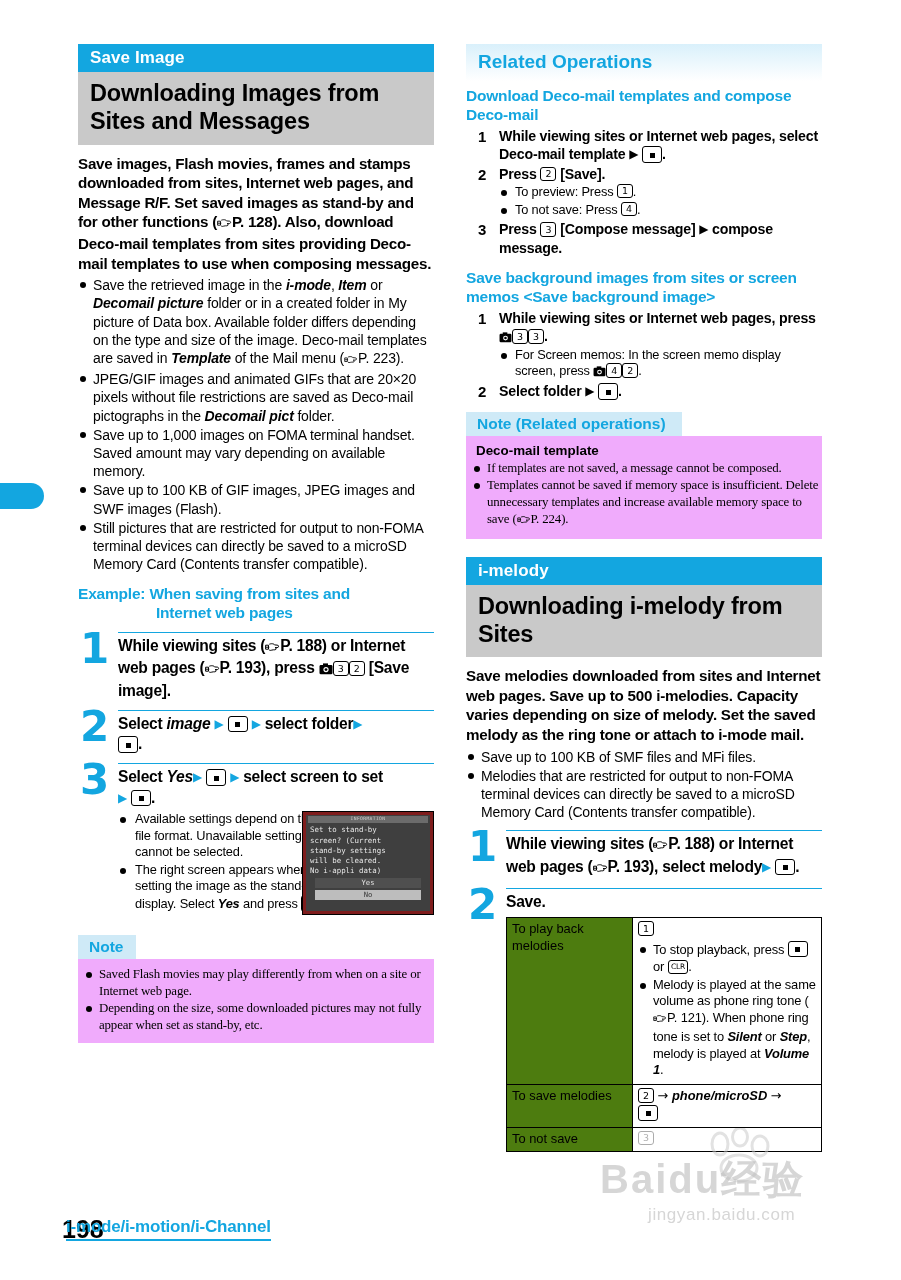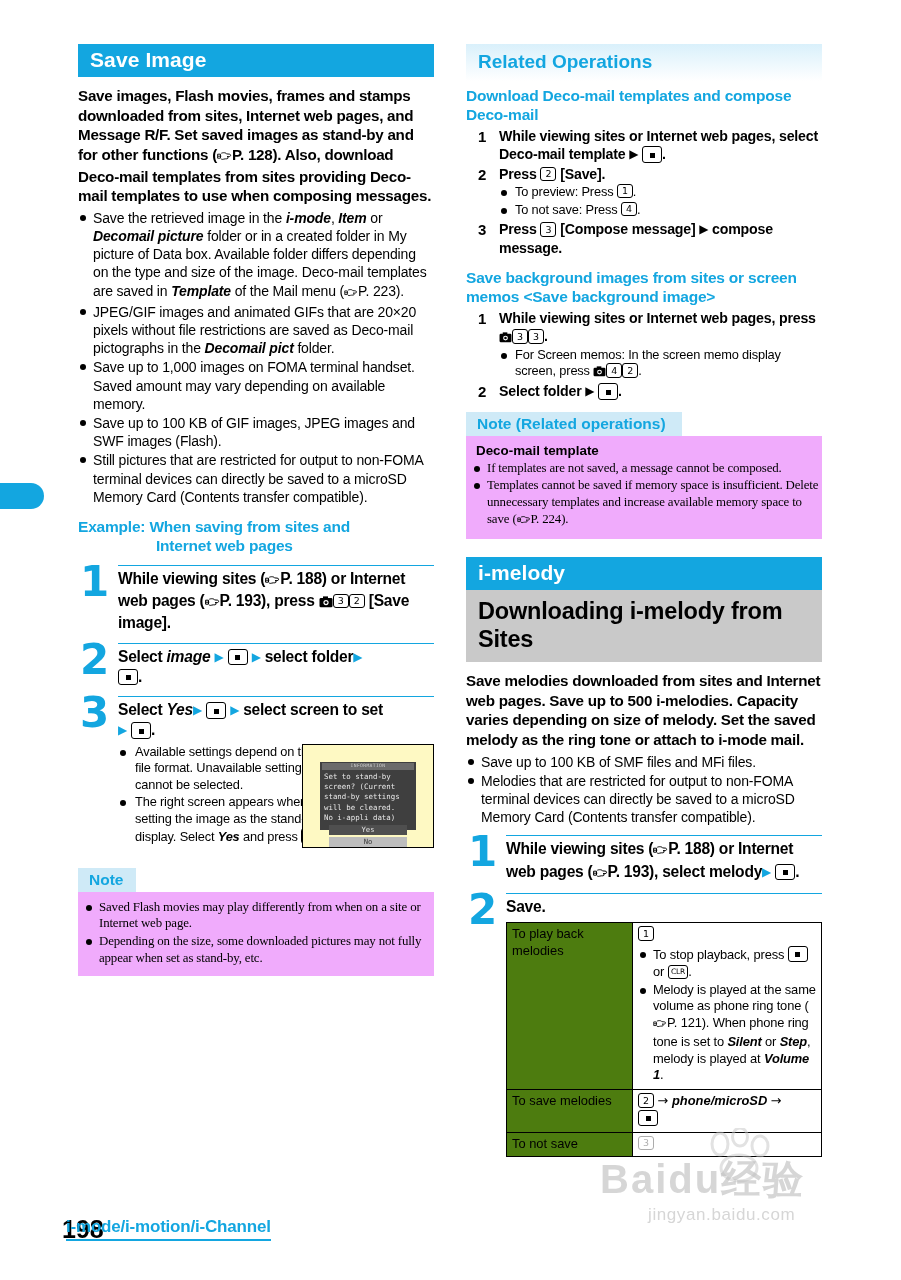--- a/index.html
+++ b/index.html
@@ -19,21 +19,21 @@
     background:#13A6E0;border-radius:0 14px 14px 0;
   }
 
   
   .col{position:absolute;top:44px;width:356px;}
   .col-left{left:78px;}
   .col-right{left:466px;}
 
   
   .sec-band{
-    background:#13A6E0;color:#fff;font-weight:bold;font-size:21px;
+    background:#13A6E0;color:#fff;font-weight:bold;font-size:17px;
     padding:3px 0 4px 12px;letter-spacing:.1px;line-height:1.25;
   }
   .sec-title{
     background:#c9c9c9;color:#000;font-weight:bold;font-size:23.5px;
     padding:7px 10px 9px 12px;line-height:1.2;letter-spacing:-.2px;
   }
   .grad-band{
     background:linear-gradient(to bottom,#d9f0fb 0%,#ffffff 100%);
     color:#13A6E0;font-weight:bold;font-size:19px;
     padding:7px 0 7px 12px;line-height:1.2;
@@ -107,22 +107,22 @@
   .key.clr{font-size:7.5px;padding:2px 2.5px;letter-spacing:-.3px;}
   .tri{color:#13A6E0;font-size:12px;vertical-align:1px;}
   .hand{display:inline-block;vertical-align:-2px;}
   .arrowr{font-family:"DejaVu Sans",sans-serif;}
 
   i.b,em.b{font-style:italic;font-weight:bold;}
 
   
   .phone{
     position:absolute;right:0;top:0;width:132px;height:104px;
-    border:1.4px solid #000;background:#fef9c3;
-    box-sizing:border-box;padding:17px;
+    border:1.4px solid #000;background:#7f1d1d;
+    box-sizing:border-box;padding:3px;
   }
   .phone .scr{
     background:#3f3f3f;color:#e8e8e8;height:100%;box-sizing:border-box;
     font-family:"DejaVu Sans Mono","Liberation Mono",monospace;
     font-size:7.4px;line-height:1.38;padding:2px 4px 0 4px;position:relative;
   }
   .phone .ttl{
     background:#6b6b6b;color:#cfcfcf;font-size:4.6px;text-align:center;
     letter-spacing:.4px;margin:-1px -2px 2px -2px;padding:.5px 0;
   }
@@ -165,20 +165,21 @@
 </head>
 <body>
 
 <div class="page">
 
   <div class="edge-tab"></div>
 
   <div class="col col-left">
 
     <div class="sec-band">Save Image</div>
+    <div class="sec-title">Downloading Images from Sites and Messages</div>
 
     <div class="lead">
       Save images, Flash movies, frames and stamps downloaded from sites, Internet web
       pages, and Message R/F. Set saved images as stand-by and for other functions
       (<span class="hand"><svg width="15" height="11" viewBox="0 0 15 11">
             <path d="M1 5.2h3.3M4.3 2.2c1.6-.6 3-.6 4.2-.2.5.2.8.5 1 .9l2.6.2c.9 0 1.5.5 1.5 1.2 0 .8-.6 1.3-1.5 1.3H10c.7.1 1.1.5 1.1 1.1 0 .7-.5 1.1-1.3 1.1-.6 0-2.3 0-3 .3-1 .4-2 .4-2.7-.2" fill="none" stroke="#000" stroke-width="0.9" stroke-linejoin="round"></path>
             <path d="M0.6 3.2h2.9v4H0.6z" fill="none" stroke="#000" stroke-width="0.9"></path>
           </svg></span>P. 128).
       Also, download Deco-mail templates from sites providing Deco-mail templates to use
       when composing messages.

